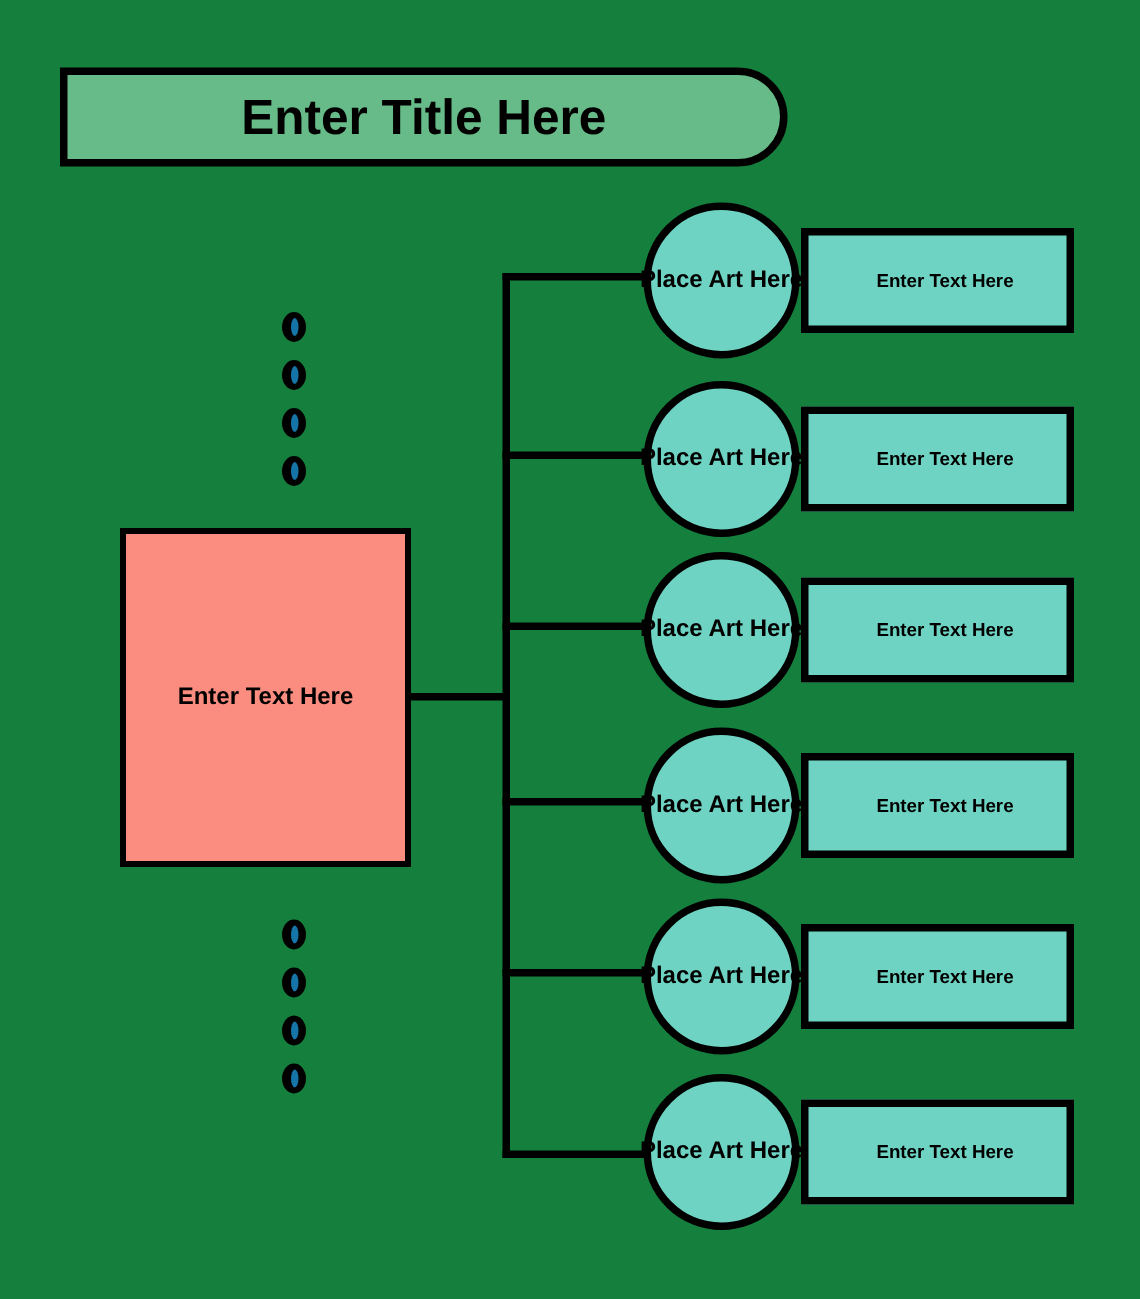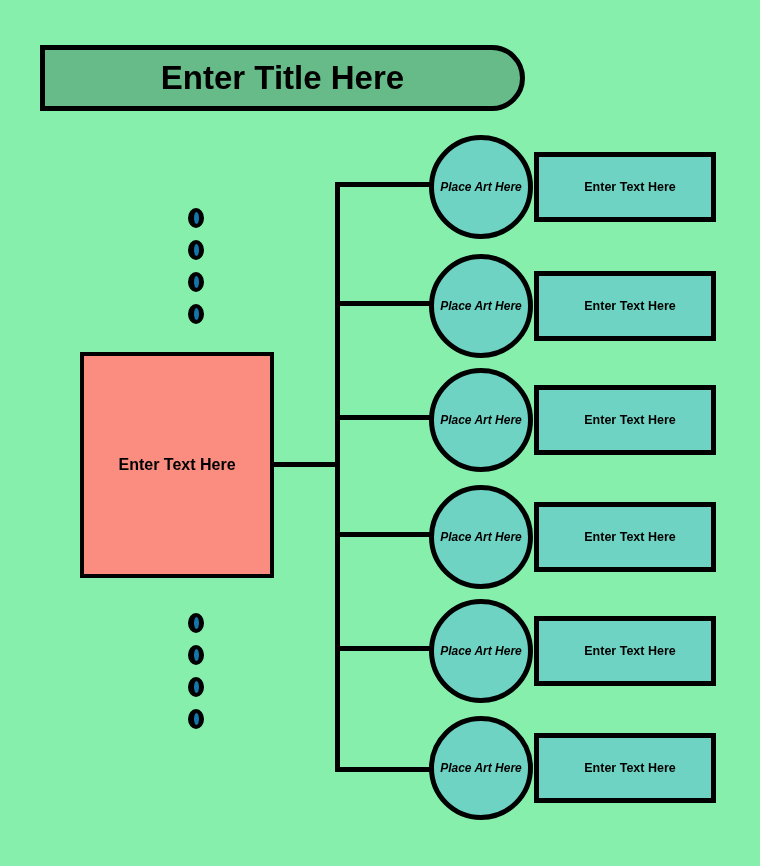--- a/index.html
+++ b/index.html
@@ -8,21 +8,21 @@
     padding: 0;
     background: #ffffff;
   }
   body {
     font-family: "Liberation Sans", "DejaVu Sans", sans-serif;
   }
   #canvas {
     position: relative;
     width: 760px;
     height: 866px;
-    background: #86efac;
+    background: #15803d;
     overflow: hidden;
   }
 
   
   .title-banner {
     position: absolute;
     left: 40px;
     top: 45px;
     width: 485px;
     height: 66px;
@@ -108,25 +108,24 @@
     height: 104px;
     border-radius: 50%;
     background: #6ed3c3;
     border: 5px solid #000000;
     box-sizing: border-box;
     display: flex;
     align-items: center;
     justify-content: center;
   }
   .branch-circle-text {
-    font-size: 12px;
-    font-weight: bold;
-    color: #000000;
-    white-space: nowrap;
-    font-style: italic;
+    font-size: 16px;
+    font-weight: bold;
+    color: #000000;
+    white-space: nowrap;
   }
 
   
   .dot-group {
     position: absolute;
     width: 24px;
   }
   .dot {
     position: relative;
     width: 16px;

